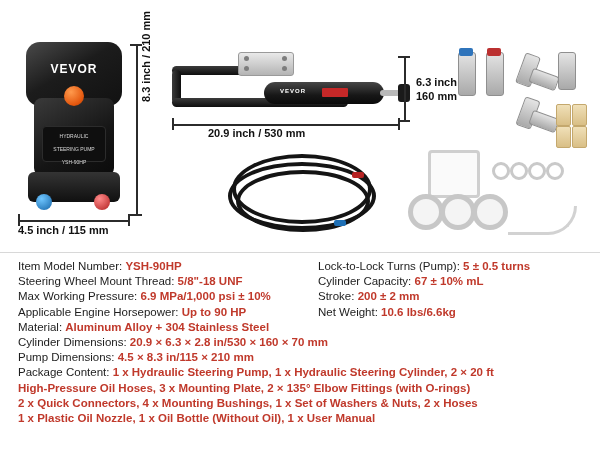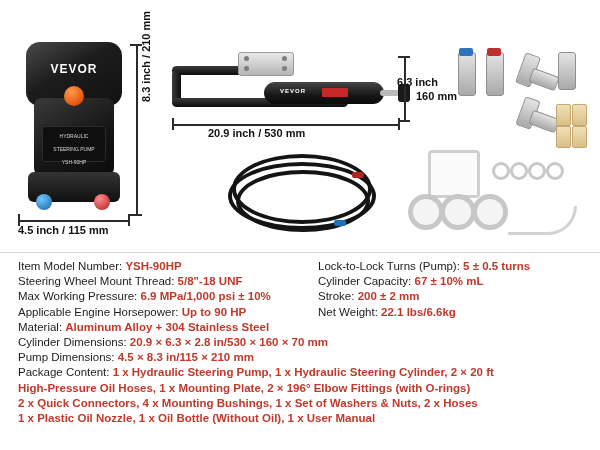--- a/index.html
+++ b/index.html
@@ -103,21 +103,21 @@
     position:absolute;left:108px;top:160px;width:66px;height:26px;
     border-bottom:3px solid #d2d2d2;border-right:3px solid #d2d2d2;border-radius:0 0 40px 0;
   }
 
   
   .dim{position:absolute;font-size:11px;font-weight:bold;color:#111;white-space:nowrap;}
   .dimline{position:absolute;background:#2b2b2b;}
   .dim-vert-pump{left:140px;top:78px;transform:rotate(-90deg);transform-origin:left top;}
   .dim-horiz-pump{left:18px;top:200px;}
   .dim-horiz-cyl{left:208px;top:103px;}
-  .dim-right{left:397px;top:52px;}
+  .dim-right{left:416px;top:52px;}
 
   
   .specs{
     position:absolute;left:0;top:228px;width:600px;height:222px;
     box-sizing:border-box;padding:6px 14px 0 18px;
     border-top:1px solid #d8d8d8;
     font-size:11.5px;line-height:15.2px;
   }
   .row{display:flex;width:100%;}
   .col{box-sizing:border-box;}
@@ -266,21 +266,21 @@
     </div>
 
 
     <div class="row">
       <div class="col colL">
         <span class="k">Applicable Engine Horsepower:</span>
         <span class="v">Up to 90 HP</span>
       </div>
       <div class="col colR">
         <span class="k">Net Weight:</span>
-        <span class="v">22.1 lbs/6.6kg</span>
+        <span class="v">10.6 lbs/6.6kg</span>
       </div>
     </div>
 
     <div class="row">
       <div class="col wide">
         <span class="k">Material:</span>
         <span class="v">Aluminum Alloy + 304 Stainless Steel</span>
       </div>
     </div>
 
@@ -295,20 +295,20 @@
       <div class="col wide">
         <span class="k">Pump Dimensions:</span>
         <span class="v">4.5 × 8.3 in/115 × 210 mm</span>
       </div>
     </div>
 
     <div class="pkg">
       <div class="pkg-lines">
         <div style="color:#1d1d1d;font-weight:normal;display:inline;">Package Content:</div>
         <span class="v">1 x Hydraulic Steering Pump, 1 x Hydraulic Steering Cylinder, 2 × 20 ft</span>
-        <div>High-Pressure Oil Hoses, 1 x Mounting Plate, 2 × 196° Elbow Fittings (with O-rings)</div>
+        <div>High-Pressure Oil Hoses, 3 x Mounting Plate, 2 × 135° Elbow Fittings (with O-rings)</div>
         <div>2 x Quick Connectors, 4 x Mounting Bushings, 1 x Set of Washers &amp; Nuts, 2 x Hoses</div>
         <div>1 x Plastic Oil Nozzle, 1 x Oil Bottle (Without Oil), 1 x User Manual</div>
       </div>
     </div>
 
   </div>
 </div>
 
 </body></html>

